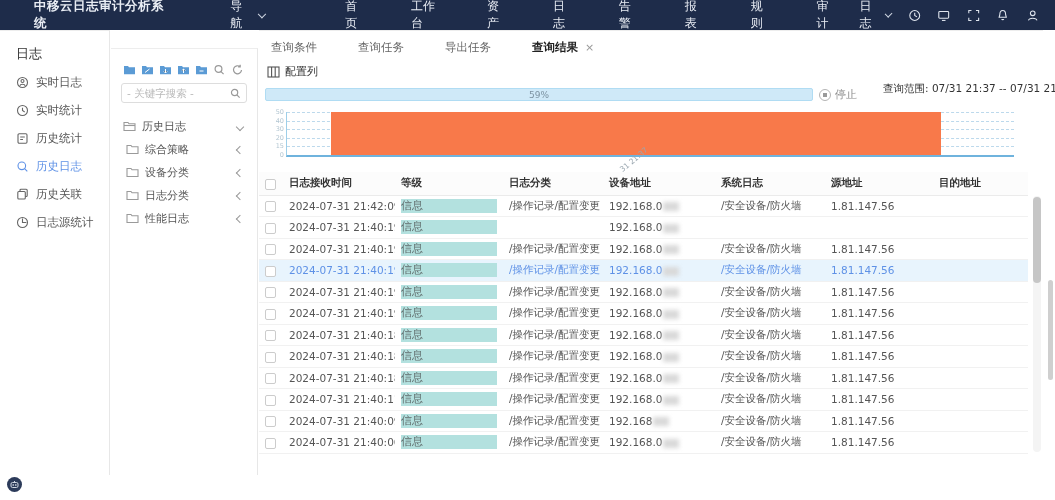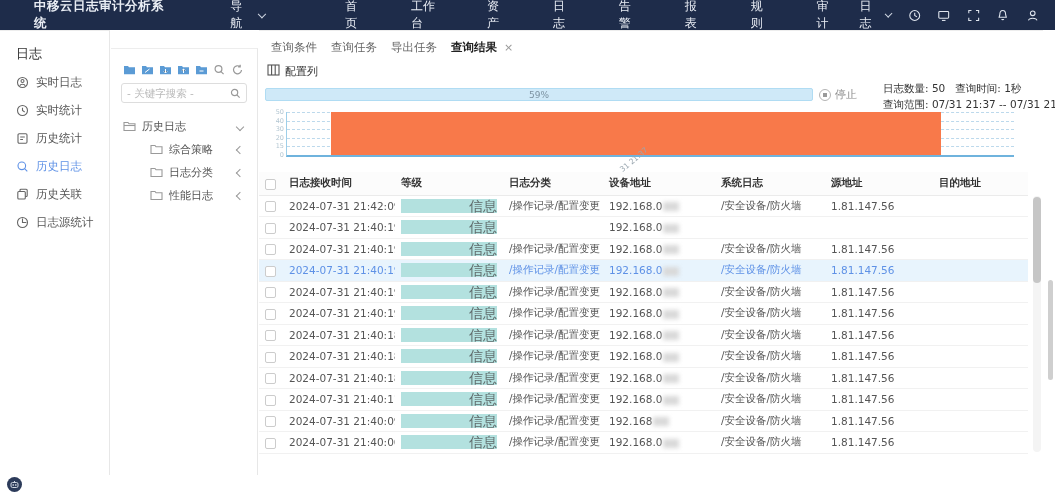--- a/index.html
+++ b/index.html
@@ -33,35 +33,35 @@
   .tt-icon { width:13px; height:12px; cursor:pointer; }
   .tt-icon svg { width:100%; height:100%; }
   .search-box { display:flex; align-items:center; margin:10px 10px 0 10px; height:20px;
     border:1px solid #ddd; border-radius:3px; padding:0 5px; }
   .search-box input { border:none; outline:none; flex:1; font-size:10.5px; color:#666; width:90px;
     font-family:inherit; }
   .search-box input::placeholder { color:#b9b9b9; }
   .search-box svg { width:11px; height:11px; stroke:#999; fill:none; stroke-width:1.3; }
   .tree { margin-top:12px; font-size:11px; color:#555; }
   .tree-row { display:flex; align-items:center; gap:6px; height:23px; padding-left:12px; cursor:pointer; }
-  .tree-row.child { padding-left:39px; }
+  .tree-row.child { padding-left:15px; }
   .tree-row svg { width:13px; height:11px; stroke:#9a9a9a; fill:none; stroke-width:1.1; }
   .tree-row .spacer { flex:1; }
   .tw { display:inline-block; width:6px; height:6px; border-right:1px solid #999;
     border-bottom:1px solid #999; margin-right:14px; }
   .tw.down { transform:rotate(45deg); }
   .tw.left { transform:rotate(135deg); }
 
   .main { position:absolute; top:30px; left:259px; width:784px; bottom:0; background:#fff;
     border-top:1px solid #ededed; font-size:11px; color:#555; }
-  .tabs { position:absolute; top:9px; left:12px; display:flex; gap:14px; font-size:11.5px; color:#666; }
+  .tabs { position:absolute; top:9px; left:12px; display:flex; gap:41px; font-size:11.5px; color:#666; }
   .tab { cursor:pointer; display:flex; align-items:center; gap:7px; }
   .tab.active { color:#222; font-weight:bold;justify-content:space-between; }
   .tab .x { color:#999; font-weight:normal; font-size:11px; cursor:pointer; }
-  .cfgbtn { position:absolute; top:33px; left:8px; display:flex; align-items:flex-start; gap:5px;
+  .cfgbtn { position:absolute; top:33px; left:8px; display:flex; align-items:center; gap:5px;
     color:#333; cursor:pointer; }
   .cfgbtn svg { width:13px; height:12px; stroke:#555; fill:none; stroke-width:1.1; }
 
   .progress { position:absolute; top:57px; left:6px; width:548px; height:13px; background:#cfe9f8;
     border:1px solid #b0dcf3; border-radius:2px; text-align:center; font-size:9px; color:#7d93a2;
     line-height:12px; }
   .stopbtn { position:absolute; top:56px; left:560px; display:flex; align-items:center; gap:4px;
     color:#8a8a8a; font-size:11px; cursor:pointer; }
   .stopbtn .sicon { width:12px; height:12px; border:1px solid #b5b5b5; border-radius:50%;
     display:flex; align-items:center; justify-content:center; }
@@ -83,21 +83,21 @@
   th, td { text-align:left; font-weight:normal; font-size:10.5px; color:#555;
     padding:0 0 0 6px; white-space:nowrap; overflow:hidden; }
   thead tr { height:23px; background:#fcfcfc; border-bottom:1px solid #ebebeb; }
   th { color:#333; font-weight:bold; font-size:10.5px;margin-left:25px; }
   tbody tr { height:21.5px; border-bottom:1px solid #f1f1f1; cursor:pointer; }
   tbody tr.sel { background:#e8f4fd; }
   tbody tr.sel td { color:#5e91e6; }
   .cb { display:inline-block; width:11px; height:11px; border:1px solid #ccc; border-radius:2px;
     background:#fff; vertical-align:middle; cursor:pointer; }
   .badge { display:inline-block; width:96px; height:14px; background:#b3e1df; color:#5f6b6b;
-    font-size:14px; text-align:right; line-height:14px; }
+    font-size:11px; text-align:left; line-height:14px; }
   .redact { display:inline-block; width:16px; height:9px; background:#d9d9d9; filter:blur(2px);
     vertical-align:middle; margin-left:1px; }
 
   .tscroll { position:absolute; top:165px; left:774px; width:8px; height:256px; background:#f4f4f4;
     border-radius:4px; }
   .tscroll .thumb { width:8px; height:86px; background:#c6c6c6; border-radius:4px; margin-top:1px;
     cursor:pointer; }
 
   .pagescroll { position:absolute; right:2px; top:30px; bottom:0; width:5px; }
   .pagescroll .thumb { position:absolute; top:250px; width:5px; height:100px; background:#cfcfcf;
@@ -268,20 +268,28 @@
           <path d="M1 1.5 h4 l1 1.3 h6 v6.7 H1 Z"></path>
         </svg>
       <span>综合策略</span>
       <span class="spacer"></span>
         <i class="tw left"></i>
     </div>
     <div class="tree-row child">
       <svg viewBox="0 0 13 11">
           <path d="M1 1.5 h4 l1 1.3 h6 v6.7 H1 Z"></path>
         </svg>
+      <span>设备分类</span>
+      <span class="spacer"></span>
+        <i class="tw left"></i>
+    </div>
+    <div class="tree-row child">
+      <svg viewBox="0 0 13 11">
+          <path d="M1 1.5 h4 l1 1.3 h6 v6.7 H1 Z"></path>
+        </svg>
       <span>日志分类</span>
       <span class="spacer"></span>
         <i class="tw left"></i>
     </div>
     <div class="tree-row child">
       <svg viewBox="0 0 13 11">
           <path d="M1 1.5 h4 l1 1.3 h6 v6.7 H1 Z"></path>
         </svg>
       <span>性能日志</span>
       <span class="spacer"></span>
@@ -319,26 +327,20 @@
     <span>59%</span>
   </div>
   <div class="stopbtn">
     <span class="sicon">
         <i></i>
       </span>
     <span>停止</span>
   </div>
   <div class="stats">
     <div>
-      <span>日志数量:</span>
-      <span>50</span>&nbsp;&nbsp;
-      <span>查询时间:</span>
-      <span>1秒</span>
-    </div>
-    <div>
       <span>查询范围:</span>
       <span>07/31 21:37 -- 07/31 21:42</span>
     </div>
   </div>
 
   <div class="chart">
     <div class="gl" style="top:0"></div>
       <div class="gl" style="top:20%"></div>
     <div class="gl" style="top:40%"></div>
       <div class="gl" style="top:60%"></div>

